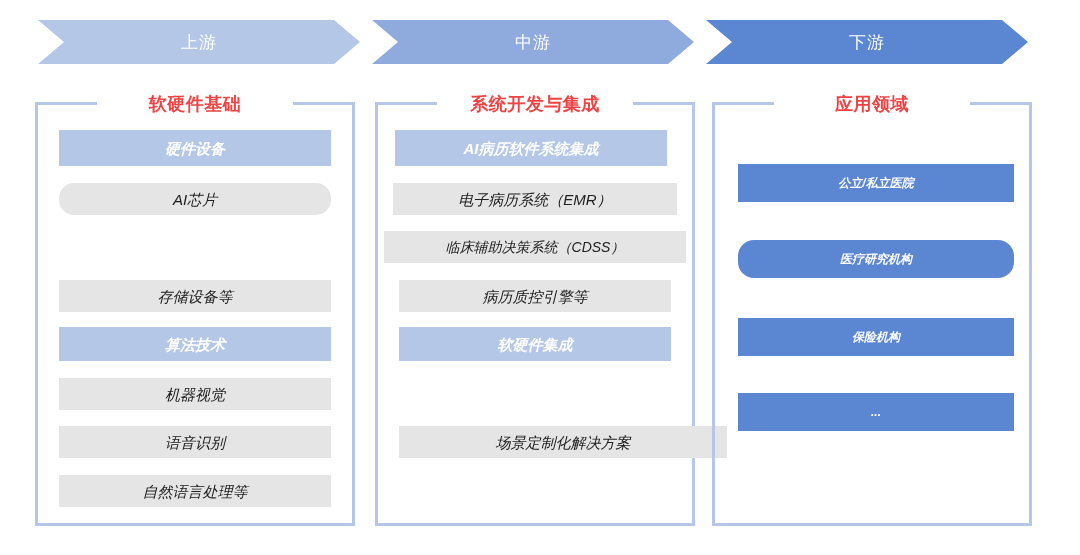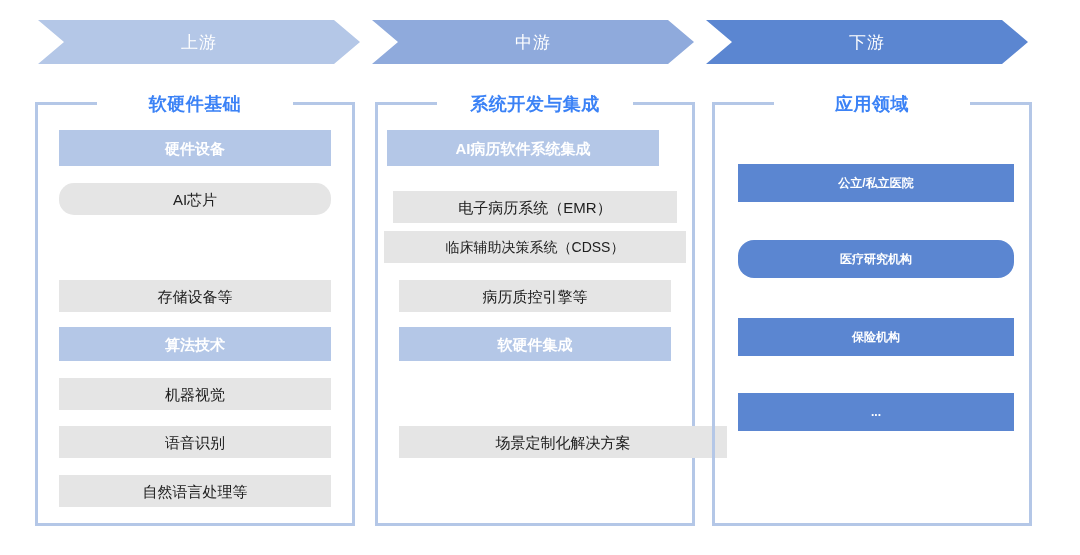--- a/index.html
+++ b/index.html
@@ -68,36 +68,37 @@
   .bracket-top-r  { right: 0;  top: 12px; height: 3px; width: 62px; }
 
   .col-title {
     position: absolute;
     left: 0;
     top: 0;
     width: 100%;
     text-align: center;
     font-size: 18px;
     font-weight: bold;
-    color: #3b82f6;
+    color: #ef4444;
     line-height: 28px;
     letter-spacing: 0.5px;
   }
 
   
   .chip {
     position: absolute;
     display: flex;
     align-items: center;
     justify-content: center;
     font-size: 15px;
     line-height: 1;
     text-align: center;
     box-sizing: border-box;
     white-space: nowrap;
+    font-style: italic;
   }
   .chip.grey {
     background: #e5e5e5;
     color: #202020;
     font-weight: normal;
   }
   .chip.blue {
     background: #b4c7e7;
     color: #ffffff;
     font-weight: bold;
@@ -147,22 +148,22 @@
 
   <div class="col col-2">
     <div class="bracket-top-l"></div>
     <div class="bracket-top-r"></div>
     <div class="bracket-left"></div>
     <div class="bracket-right"></div>
     <div class="bracket-bottom"></div>
 
     <div class="col-title">系统开发与集成</div>
 
-    <div class="chip blue" style="left:12px; top:40px;  width:272px; height:36px;">AI病历软件系统集成</div>
-    <div class="chip grey" style="left:18px; top:101px;  width:284px; height:32px;">电子病历系统（EMR）</div>
+    <div class="chip blue" style="left:20px; top:40px;  width:272px; height:36px;">AI病历软件系统集成</div>
+    <div class="chip grey" style="left:18px; top:93px;  width:284px; height:32px;">电子病历系统（EMR）</div>
     <div class="chip grey wide-text" style="left:9px; top:141px; width:302px; height:32px;">临床辅助决策系统（CDSS）</div>
     <div class="chip grey" style="left:24px; top:190px; width:272px; height:32px;">病历质控引擎等</div>
     <div class="chip blue" style="left:24px; top:237px; width:272px; height:34px;">软硬件集成</div>
     <div class="chip grey" style="left:24px; top:336px; width:328px; height:32px;">场景定制化解决方案</div>
   </div>
 
   <div class="col col-3">
     <div class="bracket-top-l"></div>
     <div class="bracket-top-r"></div>
     <div class="bracket-left"></div>

